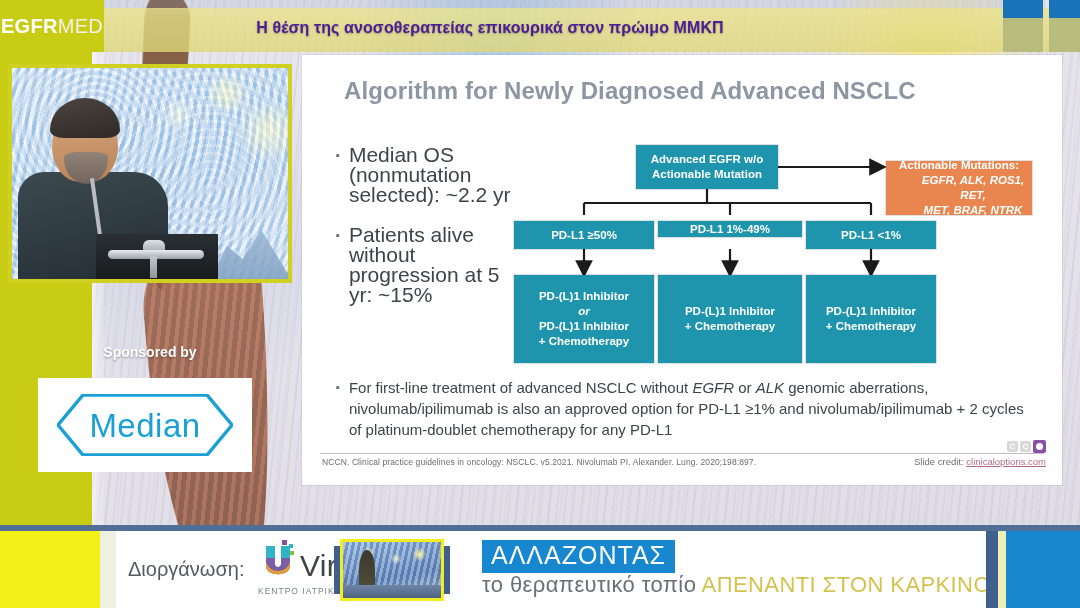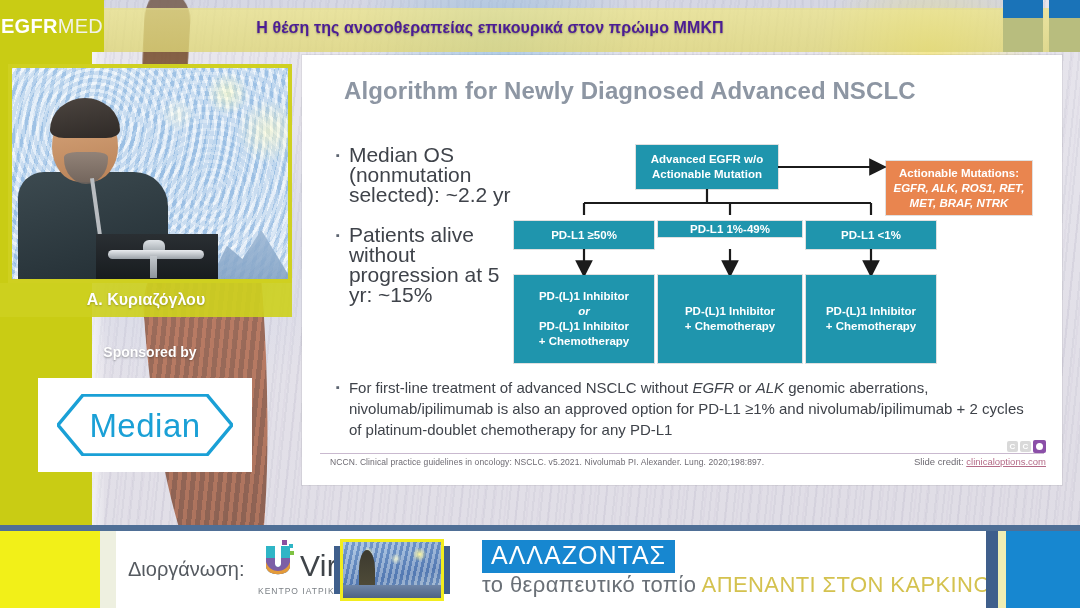--- a/index.html
+++ b/index.html
@@ -203,21 +203,21 @@
 
   
   .flow { position: absolute; left: 200px; top: 86px; width: 560px; height: 260px; }
   .fbox {
     position: absolute; background: #1f95ad; color: #ffffff;
     display: flex; flex-direction: column; align-items: center; justify-content: center;
     text-align: center; font-weight: 700; font-size: 11.5px; line-height: 15px;
     box-shadow: 0 0 0 1px rgba(0,0,0,.12);
   }
   .fbox.orange { background: #e9854f; }
-  .fbox.orange .mut-list { font-style: italic; }
+  .fbox.orange .mut-list { font-style: italic; padding-left: 28px; }
   .fbox i { font-style: italic; font-weight: 700; }
 
   .box-root   { left: 134px; top: 4px;   width: 142px; height: 44px; }
   .box-mut    { left: 384px; top: 0px;   width: 146px; height: 54px; margin-top: 20px; }
   .box-pdl1a  { left: 12px;  top: 80px;  width: 140px; height: 28px; }
   .box-pdl1b  { left: 156px; top: 80px;  width: 144px; height: 16px; }
   .box-pdl1c  { left: 304px; top: 80px;  width: 130px; height: 28px; }
   .box-txa    { left: 12px;  top: 134px; width: 140px; height: 88px; }
   .box-txb    { left: 156px; top: 134px; width: 144px; height: 88px; }
   .box-txc    { left: 304px; top: 134px; width: 130px; height: 88px; }
@@ -232,21 +232,21 @@
   .para .bullet-mark { line-height: 21px; }
   .para-text { color: #3f434a; font-size: 15px; line-height: 21px; }
   .para-text i { font-style: italic; }
 
   
   .slide-rule {
     position: absolute; left: 18px; top: 398px; width: 724px; height: 1px;
     background: #c9b9cf;
   }
   .cite {
-    position: absolute; left: 28px; top: 402px;
+    position: absolute; left: 20px; top: 402px;
     color: #6d6a72; font-size: 8.5px; letter-spacing: .1px;
   }
   .credit {
     position: absolute; right: 16px; top: 401px;
     color: #6d6a72; font-size: 9.5px;
   }
   .credit a { color: #b46a87; text-decoration: underline; }
   .cco {
     position: absolute; right: 16px; top: 385px;
     display: flex; gap: 2px; align-items: center;
@@ -357,23 +357,20 @@
       <div class="vid-person-hair"></div>
       <div class="vid-person-beard"></div>
       <div class="vid-mic-stem"></div>
       <div class="vid-podium"></div>
       <div class="vid-mic-knob"></div>
       <div class="vid-mic-bar"></div>
       <div class="vid-mic-post"></div>
     </div>
   </div>
 
-  <div class="name-plate">
-    <span>Α. Κυριαζόγλου</span>
-  </div>
 
   <div class="sponsored-by">Sponsored by</div>
 
   <div class="roche-box">
     <div class="roche-hex">
       <svg viewBox="0 0 176 62">
         <polygon points="26,1 150,1 175,31 150,61 26,61 1,31" fill="none" stroke="#1aa0d6" stroke-width="3.5"></polygon>
       </svg>
       <span class="roche-word">Median</span>
     </div>

